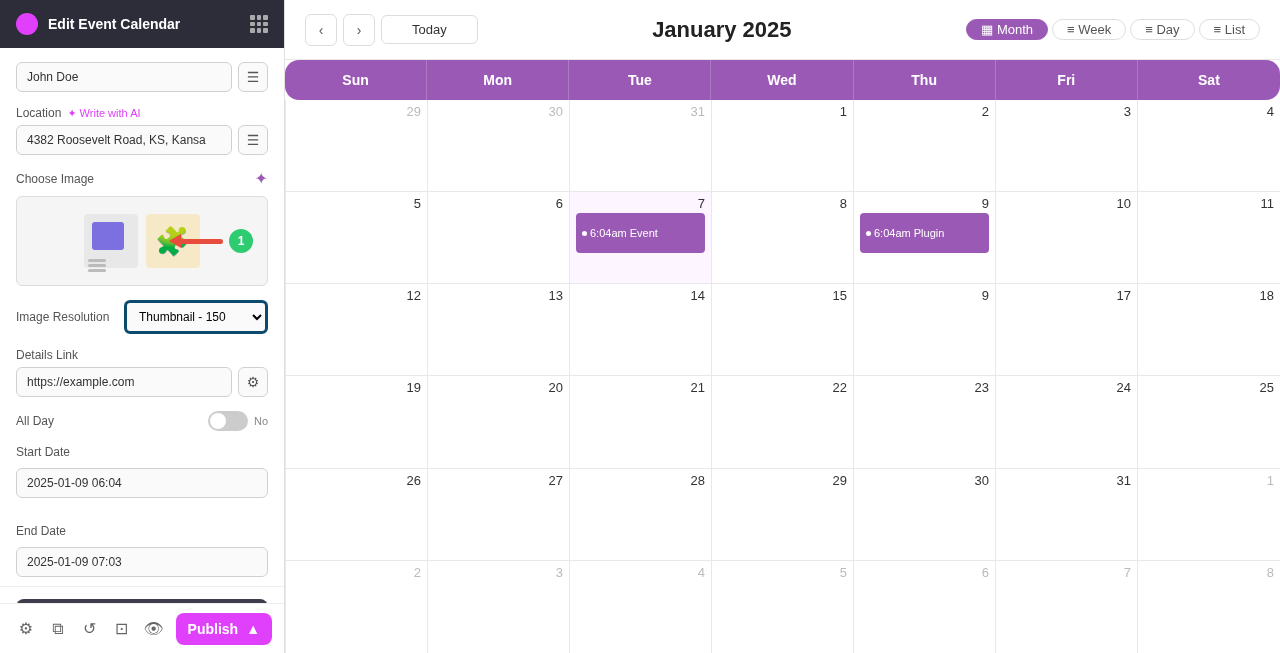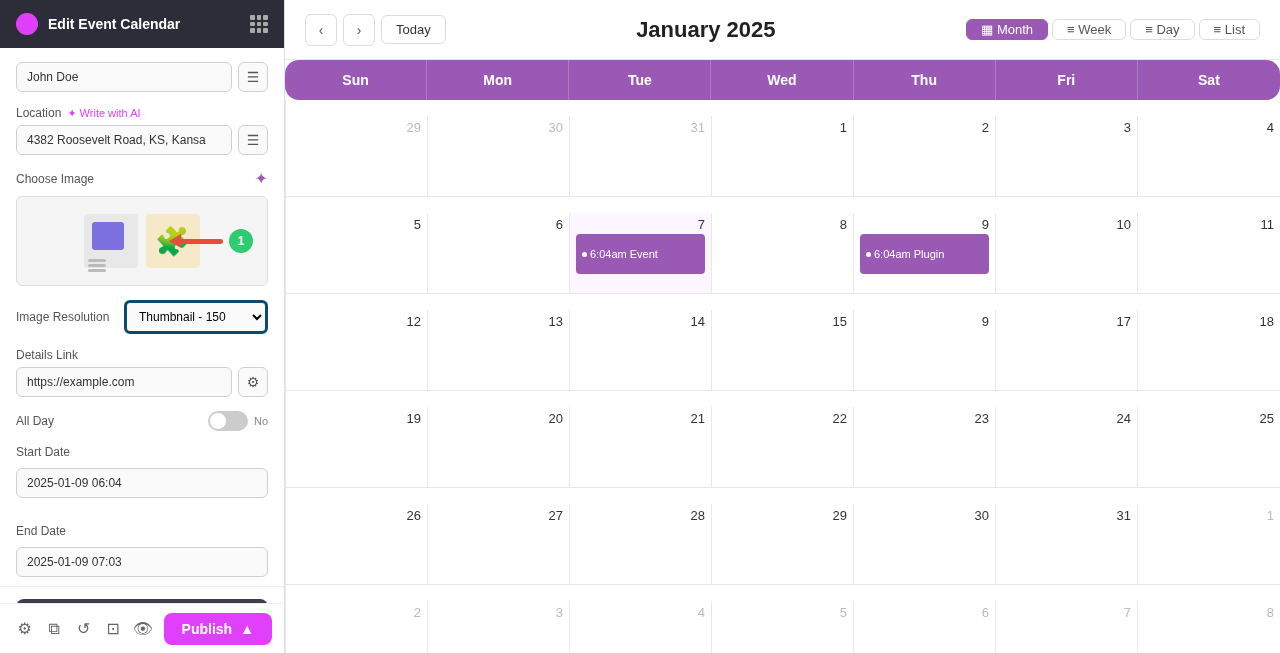--- a/index.html
+++ b/index.html
@@ -294,21 +294,21 @@
       justify-content: center;
       border-radius: 6px;
       color: #666;
       font-size: 16px;
     }
     .publish-btn {
       background: #e040fb;
       color: #fff;
       border: none;
       border-radius: 8px;
-      padding: 8px 18px;
+      padding: 8px 12px;
       font-size: 14px;
       font-weight: 600;
       cursor: pointer;
       display: flex;
       align-items: center;
       gap: 8px;
     }
 
     
     .calendar-main {
@@ -341,39 +341,39 @@
       display: flex;
       align-items: center;
       justify-content: center;
       font-size: 14px;
       color: #555;
     }
     .today-btn {
       border: 1px solid #ddd;
       border-radius: 6px;
       background: #fff;
-      padding: 6px 14px;
+      padding: 6px 30px;
       font-size: 13px;
       cursor: pointer;
       color: #333;
     }
     .cal-title {
       flex: 1;
       text-align: center;
       font-size: 22px;
       font-weight: 700;
       color: #222;
     }
     .view-buttons {
       display: flex;
       gap: 4px;
     }
     .view-btn {
       border: 1px solid #ddd;
-      border-radius: 6px;
+      border-radius: 14px;
       background: #fff;
       padding: 2px 14px;
       font-size: 13px;
       cursor: pointer;
       color: #555;
       display: flex;
       align-items: center;
       gap: 5px;
     }
     .view-btn.active {
@@ -405,21 +405,20 @@
     .cal-body {
       flex: 1;
       display: grid;
       grid-template-rows: repeat(6, 1fr);
       border-left: 1px solid #e8e8e8;
     }
     .cal-week {
       display: grid;
       grid-template-columns: repeat(7, 1fr);
       border-bottom: 1px solid #e8e8e8;
-      margin-top: 16px;
     }
     .cal-week:last-child { border-bottom: none; }
     .cal-day {
       border-right: 1px solid #e8e8e8;
       padding: 4px 6px;
       min-height: 80px;
       position: relative;
       background: #fff;
     }
     .cal-day:last-child { border-right: none; }

